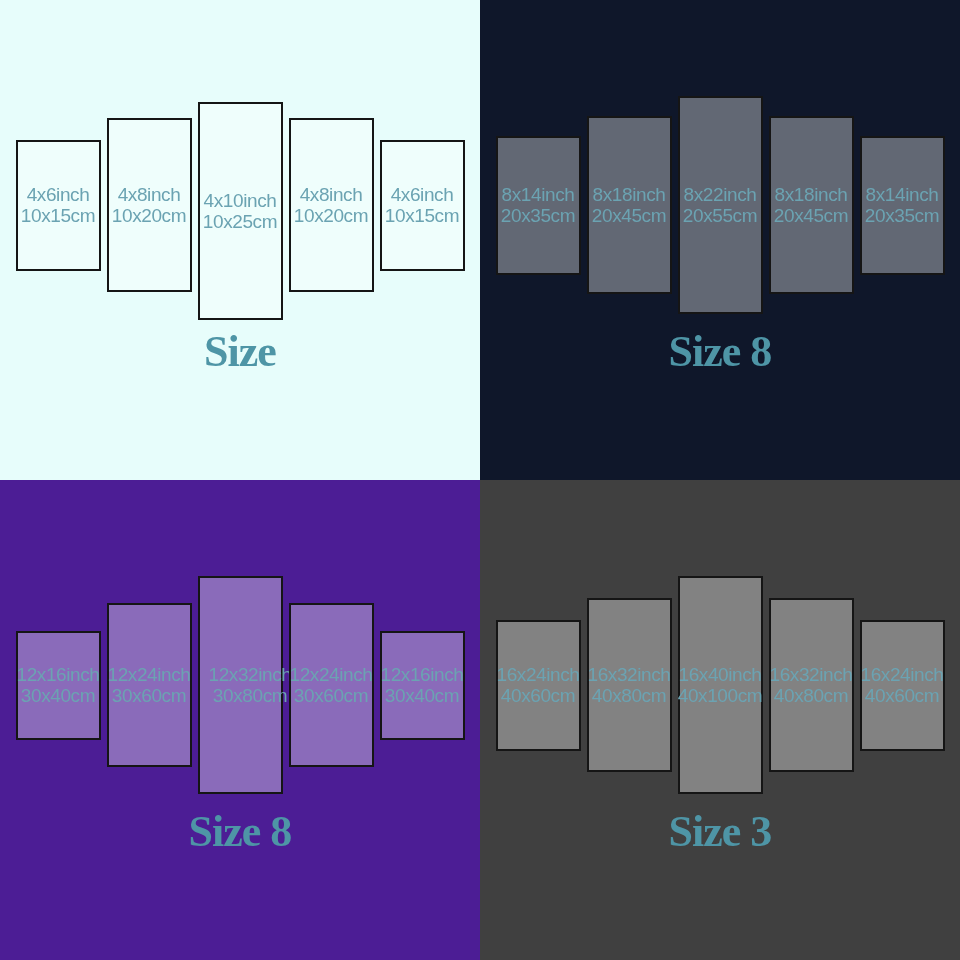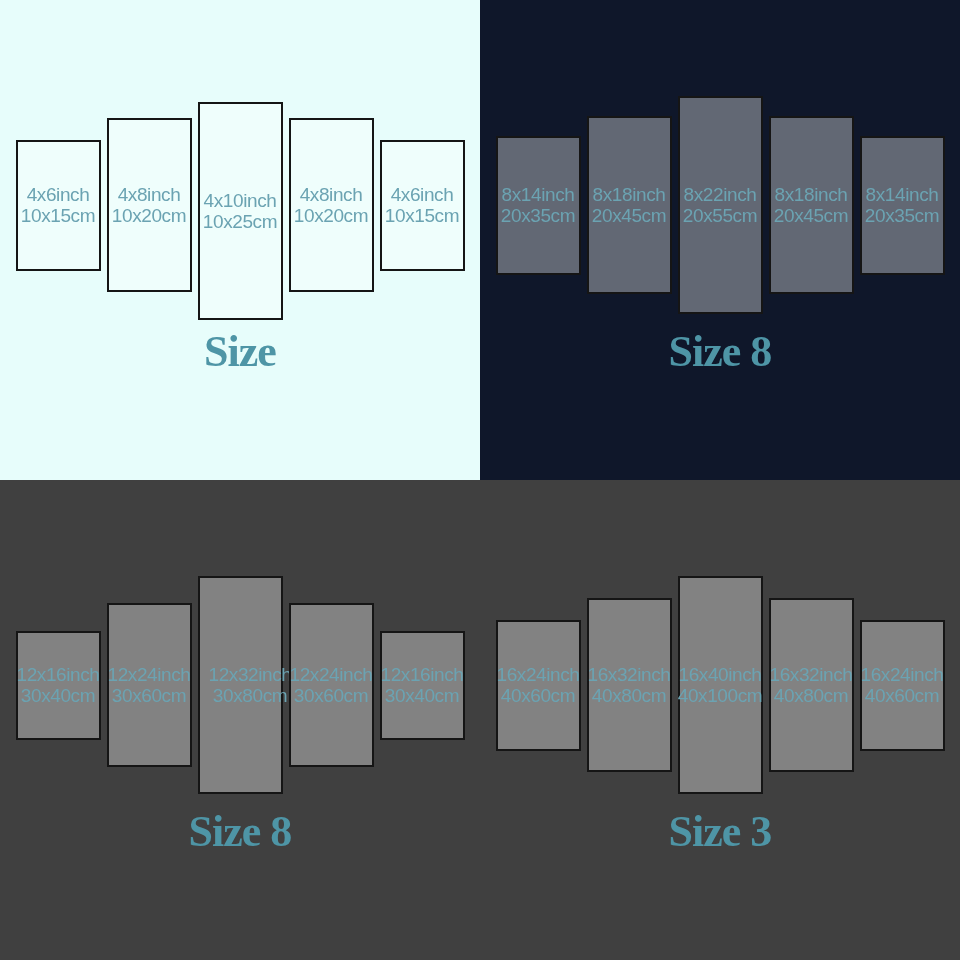--- a/index.html
+++ b/index.html
@@ -121,21 +121,21 @@
           <div class="line">20x45cm</div>
         </div>
         <div class="panel" style="height: 139px;">
           <div class="line">8x14inch</div>
           <div class="line">20x35cm</div>
         </div>
       </div>
     <h2 class="quad-title">Size 8</h2>
   </section>
 
-  <section class="quadrant" style="background: #404040;">
+  <section class="quadrant" style="background: #4c1d95;">
     <div class="panels-row">
         <div class="panel" style="height: 109px;">
           <div class="line">12x16inch</div>
           <div class="line">30x40cm</div>
         </div>
         <div class="panel" style="height: 164px;">
           <div class="line">12x24inch</div>
           <div class="line">30x60cm</div>
         </div>
         <div class="panel" style="height: 218px; padding-left: 20px;">

